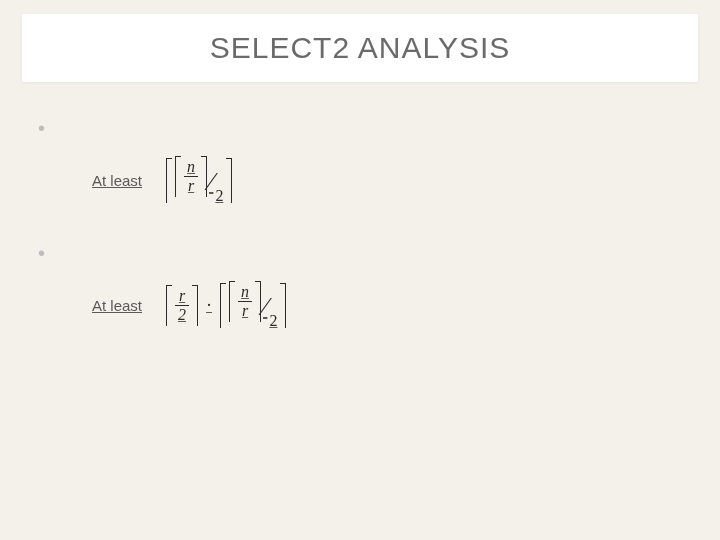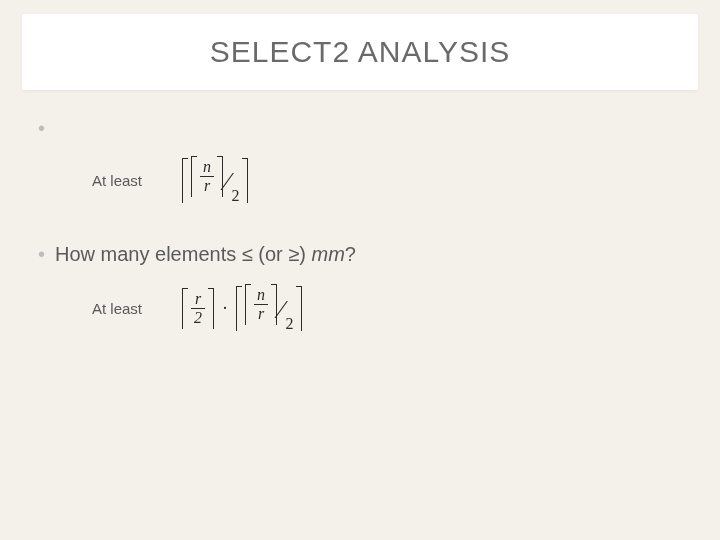--- a/index.html
+++ b/index.html
@@ -16,21 +16,21 @@
     width: 720px;
     height: 540px;
     position: relative;
     box-sizing: border-box;
   }
   .title-band {
     position: absolute;
     left: 22px;
     right: 22px;
     top: 14px;
-    height: 76px;
+    height: 68px;
     background: #ffffff;
     box-shadow: 0 1px 3px rgba(0,0,0,0.06);
     display: flex;
     align-items: center;
     justify-content: center;
   }
   .title {
     font-size: 30px;
     letter-spacing: 1px;
     color: #6a6a6a;
@@ -61,21 +61,22 @@
   .sub {
     font-style: italic;
     font-size: 0.7em;
     vertical-align: sub;
   }
   .answer-row {
     display: flex;
     align-items: center;
     margin-left: 54px;
     margin-bottom: 40px;
-    gap: 40px;
+    gap: 24px;
+    text-decoration: underline;
   }
   .atleast {
     font-size: 15px;
     color: #5a5a5a;
   }
   
   .expr {
     display: flex;
     align-items: center;
     gap: 6px;
@@ -196,23 +197,20 @@
               <span class="two">2</span>
             </span>
           </span>
           <span class="bracket right"></span>
         </span>
       </span>
     </div>
 
     <div class="bullet">
       <span class="dot">•</span>
-      <span>
-        <span>How many elements  </span><span>≤</span><span> (or </span><span>≥</span><span>) </span><span class="mi">mm</span><span>?</span>
-      </span>
     </div>
 
     <div class="answer-row">
       <span class="atleast">At least</span>
       <span class="expr">
 
         <span class="ceil">
           <span class="bracket left"></span>
           <span class="ceil-inner">
             <span class="frac">

